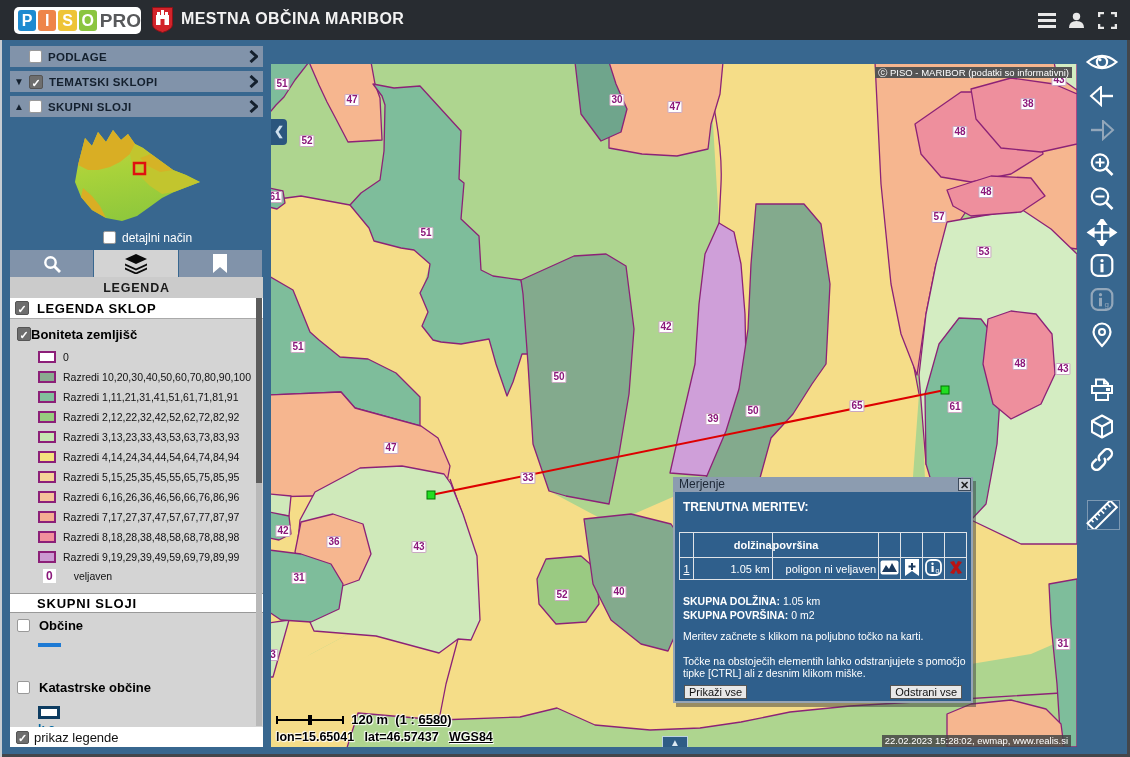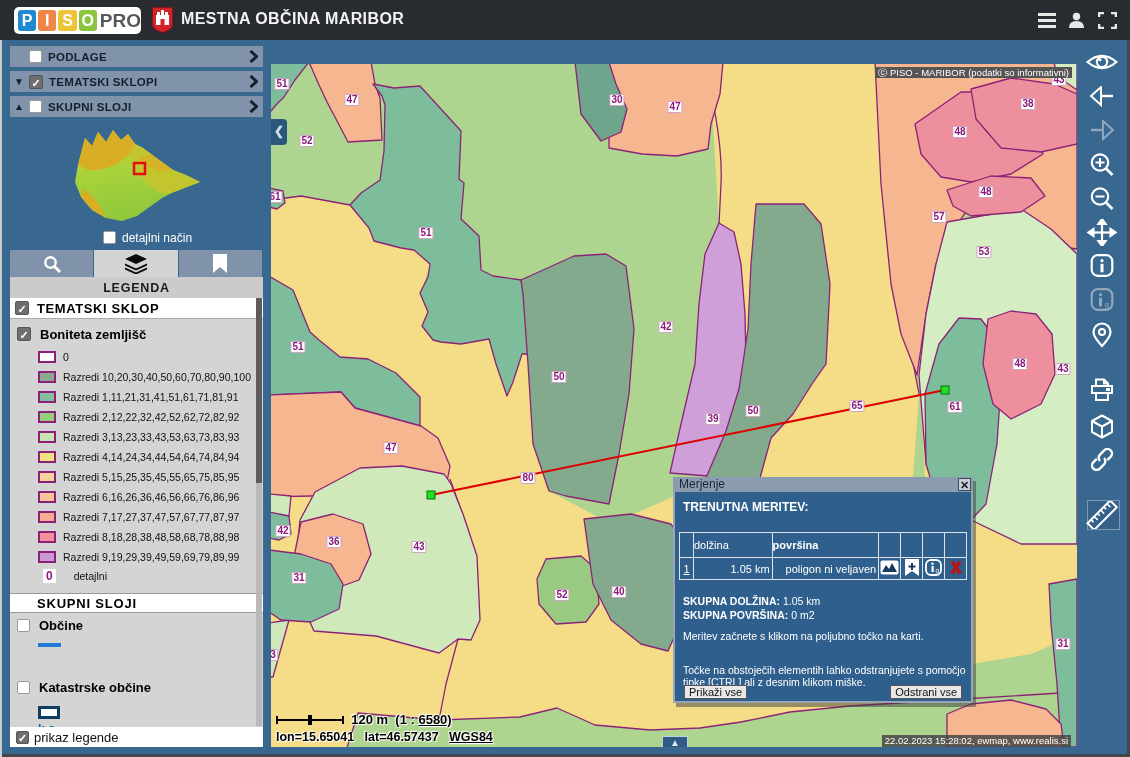--- a/index.html
+++ b/index.html
@@ -161,25 +161,25 @@
         <svg width="14" height="19" viewBox="0 0 14 19">
           <path d="M0,0 h14 v19 l-7,-6 l-7,6 Z" fill="#fff"></path>
         </svg>
       </div>
   </div>
   <div id="legendhdr">LEGENDA</div>
 
   <div id="legend">
     <div class="lrow" style="background:#fff;height:21px;border-bottom:1px solid #aaa">
       <div class="cbc" style="margin-left:5px">✓</div>
-      <span style="font-size:13px;font-weight:bold;margin-left:8px;letter-spacing:0.6px">TEMATSKI SKLOP</span>
+      <span style="font-size:13px;font-weight:bold;margin-left:8px;letter-spacing:0.6px">LEGENDA SKLOP</span>
     </div>
     <div class="lrow" style="height:26px;margin-top:2px">
       <div class="cbc" style="margin-left:7px">✓</div>
-      <span style="font-size:13px;font-weight:bold;margin-left:9px">Boniteta zemljišč</span>
+      <span style="font-size:13px;font-weight:bold;">Boniteta zemljišč</span>
     </div>
     <div class="lrow" style="height:20px">
         <div class="sw" style="background:#fff"></div>
         <span class="t">0</span>
       </div>
     <div class="lrow" style="height:20px">
         <div class="sw" style="background:#8aab90"></div>
         <span class="t">Razredi 10,20,30,40,50,60,70,80,90,100</span>
       </div>
     <div class="lrow" style="height:20px">
@@ -213,21 +213,21 @@
     <div class="lrow" style="height:20px">
         <div class="sw" style="background:#f2909c"></div>
         <span class="t">Razredi 8,18,28,38,48,58,68,78,88,98</span>
       </div>
     <div class="lrow" style="height:20px">
         <div class="sw" style="background:#cb9ad2"></div>
         <span class="t">Razredi 9,19,29,39,49,59,69,79,89,99</span>
       </div>
     <div class="lrow" style="height:18px">
         <span style="color:#8b187b;font-weight:bold;font-size:12px;margin-left:33px;background:#fff;padding:0 3px">0</span>
-        <span class="t" style="margin-left:18px">detajlni</span>
+        <span class="t" style="margin-left:18px">veljaven</span>
       </div>
     <div style="background:#fff;height:20px;margin-top:8px;border-top:1px solid #999;border-bottom:1px solid #999;font-size:13px;font-weight:bold;letter-spacing:0.8px;line-height:20px;padding-left:27px">SKUPNI SLOJI</div>
     <div class="lrow" style="height:24px;">
       <div class="cb" style="margin-left:7px"></div>
       <span style="font-size:13px;font-weight:bold;margin-left:9px">Občine</span>
     </div>
     <div style="margin:6px 0 0 28px;width:23px;height:4px;background:#1e7ad4"></div>
     <div class="lrow" style="height:24px;margin-top:28px">
       <div class="cb" style="margin-left:7px"></div>
       <span style="font-size:13px;font-weight:bold;margin-left:9px">Katastrske občine</span>
@@ -348,21 +348,21 @@
     <div class="ml" style="left:27px;top:283px">51</div>
     <div class="ml" style="left:120px;top:384px">47</div>
     <div class="ml" style="left:148px;top:483px">43</div>
     <div class="ml" style="left:63px;top:478px">36</div>
     <div class="ml" style="left:12px;top:467px">42</div>
     <div class="ml" style="left:28px;top:514px">31</div>
     <div class="ml" style="left:2px;top:591px">3</div>
     <div class="ml" style="left:291px;top:531px">52</div>
     <div class="ml" style="left:348px;top:528px">40</div>
     <div class="ml" style="left:792px;top:580px">31</div>
-    <div class="ml" style="left:257px;top:414px">80</div>
+    <div class="ml" style="left:257px;top:414px">33</div>
     <div class="ml" style="left:586px;top:342px">65</div>
     <div id="cpy">ⓒ PISO - MARIBOR (podatki so informativni)</div>
     <div id="scale">
       <svg width="68" height="10" viewBox="0 0 68 10" style="vertical-align:-1px">
           <line x1="0" y1="5" x2="68" y2="5" stroke="#000" stroke-width="2"></line>
           <line x1="1" y1="1" x2="1" y2="9" stroke="#000" stroke-width="2"></line>
           <line x1="34" y1="0" x2="34" y2="10" stroke="#000" stroke-width="4"></line>
           <line x1="67" y1="1" x2="67" y2="9" stroke="#000" stroke-width="2"></line>
         </svg>
       &nbsp;120 m&nbsp; (1 : <u>6580</u>)
@@ -373,21 +373,21 @@
   <div id="colltab">❮</div>
 
   <div id="dlg">
     <div id="dlgtitle">Merjenje<div id="dlgx">✕</div></div>
     <div id="dlgbody">
       <div style="position:absolute;left:8px;top:8px;font-weight:bold;font-size:12px">TRENUTNA MERITEV:</div>
       <table style="position:absolute;left:4px;top:40px;width:288px;border-collapse:collapse;color:#fff;font-size:11px;border:1px solid #e8e8e8" border="1" cellspacing="0">
         <tbody>
             <tr style="height:25px">
           <td style="width:14px"></td>
-              <td style="width:79px;text-align:left;font-weight:normal">dolžina</td>
+              <td style="width:79px;text-align:right;font-weight:bold">dolžina</td>
           <td style="width:107px;text-align:left;font-weight:bold">površina</td>
           <td style="width:22px"></td>
               <td style="width:22px"></td>
               <td style="width:22px"></td>
               <td style="width:22px"></td>
         </tr>
         <tr style="height:22px">
           <td style="text-align:center"><u>1</u></td>
           <td style="text-align:right;padding-right:2px">1.05 km</td>
           <td style="text-align:right;padding-right:2px">poligon ni veljaven</td>
@@ -407,21 +407,21 @@
                 </svg></td>
           <td style="text-align:center;padding:0"><svg width="14" height="13" viewBox="0 0 14 13">
                   <path d="M1,1 L5,0 L7,4 L9,0 L13,1 L9,6.5 L13,12 L9,13 L7,9 L5,13 L1,12 L5,6.5 Z" fill="#b91313"></path>
                 </svg></td>
         </tr>
       </tbody>
         </table>
       <div style="position:absolute;left:8px;top:103px"><b>SKUPNA DOLŽINA:</b> 1.05 km</div>
       <div style="position:absolute;left:8px;top:117px"><b>SKUPNA POVRŠINA:</b> 0 m2</div>
       <div style="position:absolute;left:8px;top:138px">Meritev začnete s klikom na poljubno točko na karti.</div>
-      <div style="position:absolute;left:8px;top:172px;white-space:nowrap">Točke na obstoječih elementih lahko odstranjujete s pomočjo<br>tipke [CTRL] ali z desnim klikom miške.</div>
+      <div style="position:absolute;left:8px;top:163px;white-space:nowrap">Točke na obstoječih elementih lahko odstranjujete s pomočjo<br>tipke [CTRL] ali z desnim klikom miške.</div>
       <div class="dlgb" style="left:9px;top:193px">Prikaži vse</div>
       <div class="dlgb" style="right:9px;top:193px">Odstrani vse</div>
     </div>
   </div>
 
   <div id="rtb">
     <svg class="ric" style="top:12px" width="50" height="20" viewBox="0 0 30 18">
       <path d="M2,9 Q15,-2 28,9 Q15,20 2,9 Z" fill="none" stroke="#fff" stroke-width="2"></path>
       <circle cx="15" cy="9" r="4.6" fill="none" stroke="#fff" stroke-width="2"></circle>
       <circle cx="13.2" cy="7" r="1.4" fill="#fff"></circle>

